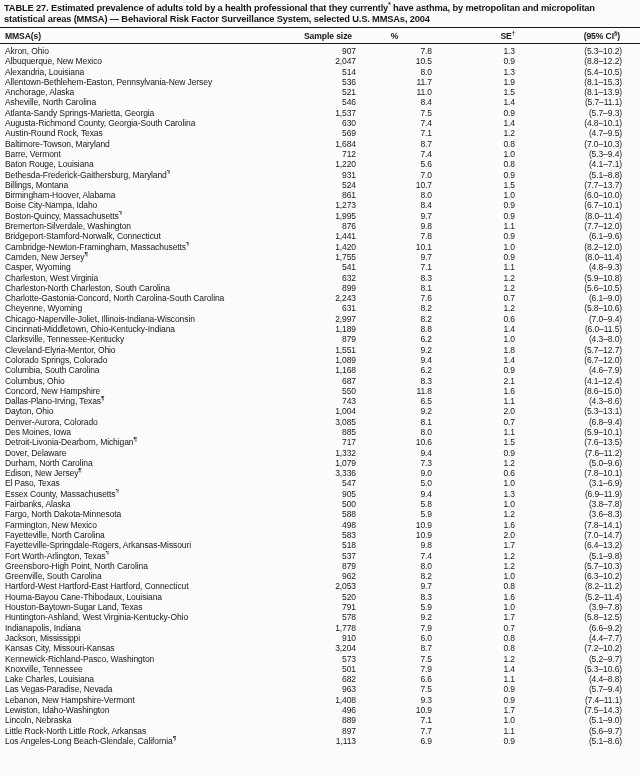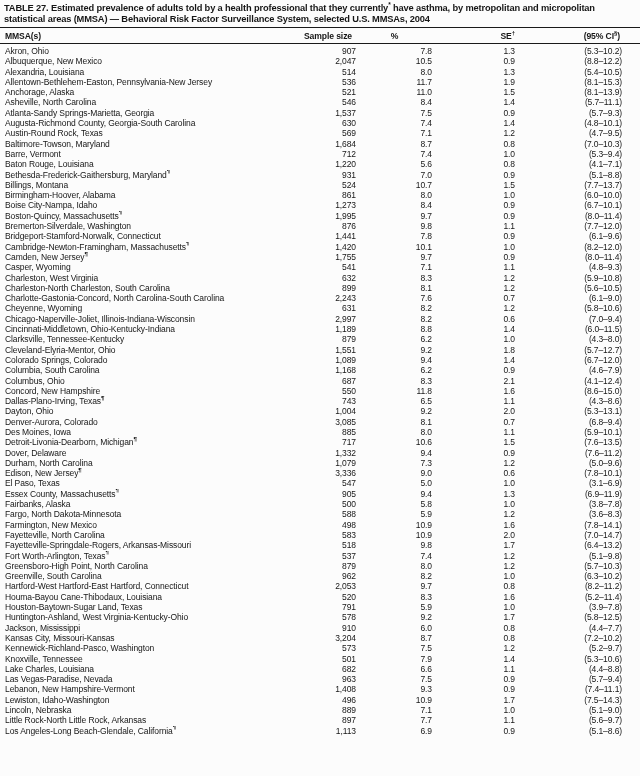--- a/index.html
+++ b/index.html
@@ -474,20 +474,27 @@
           <td class="c-ci">(3.9–7.8)</td>
         </tr>
         <tr>
           <td class="c-name">Huntington-Ashland, West Virginia-Kentucky-Ohio</td>
           <td class="c-num">578</td>
           <td class="c-num">9.2</td>
           <td class="c-se">1.7</td>
           <td class="c-ci">(5.8–12.5)</td>
         </tr>
         <tr>
+          <td class="c-name">Indianapolis, Indiana</td>
+          <td class="c-num">1,778</td>
+          <td class="c-num">7.9</td>
+          <td class="c-se">0.7</td>
+          <td class="c-ci">(6.6–9.2)</td>
+        </tr>
+        <tr>
           <td class="c-name">Jackson, Mississippi</td>
           <td class="c-num">910</td>
           <td class="c-num">6.0</td>
           <td class="c-se">0.8</td>
           <td class="c-ci">(4.4–7.7)</td>
         </tr>
         <tr>
           <td class="c-name">Kansas City, Missouri-Kansas</td>
           <td class="c-num">3,204</td>
           <td class="c-num">8.7</td>

